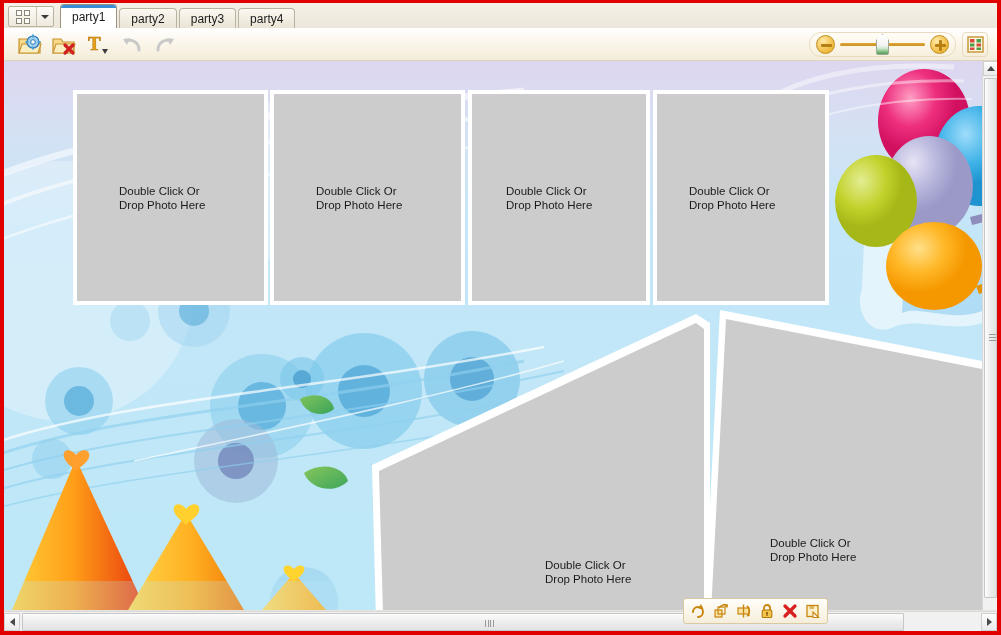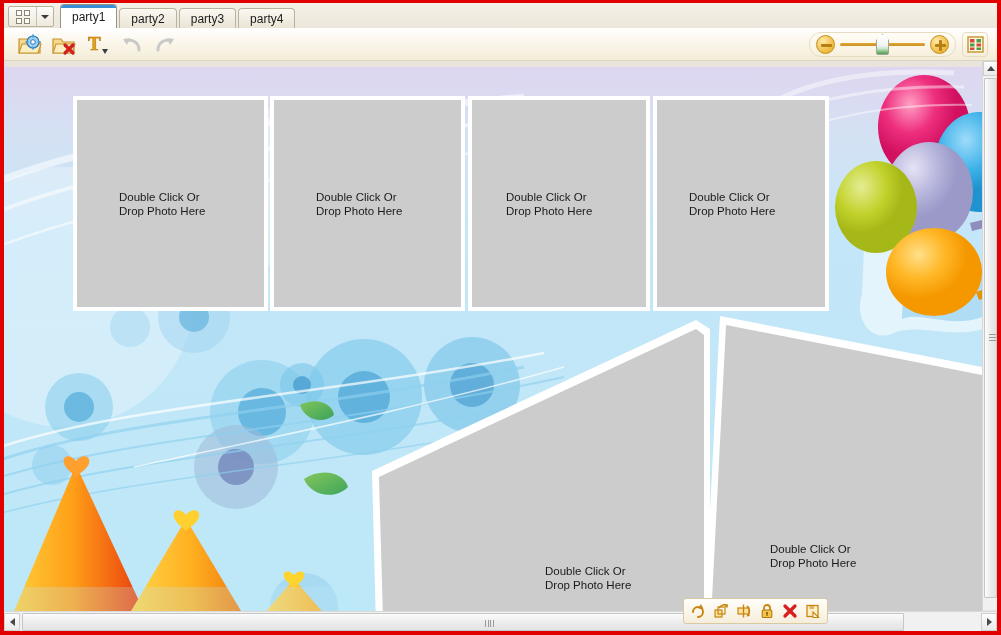--- a/index.html
+++ b/index.html
@@ -123,21 +123,21 @@
   }
   .grid-tool-btn {
     width: 26px; height: 25px;
     border: 1px solid #e7dcc0; border-radius: 4px;
     background: linear-gradient(to bottom,#fffdf7,#f6eedb);
     display:flex; align-items:center; justify-content:center;
   }
 
   
   #canvas {
-    position: absolute; left: 0; top: 64px;
+    position: absolute; left: 0; top: 58px;
     width: 978px; height: 549px;
     overflow: hidden;
     background: #bde8f7;
   }
   .bg-layer { position:absolute; left:0; top:0; width:100%; height:100%; }
 
   
   .ph {
     position: absolute;
     background: #cccccc;

